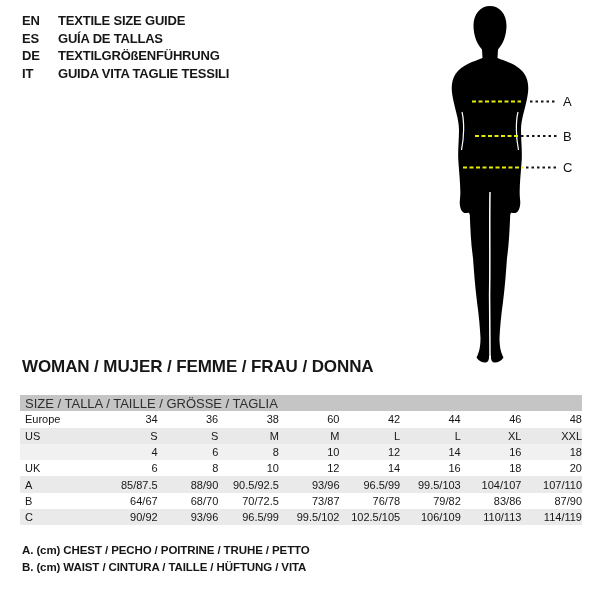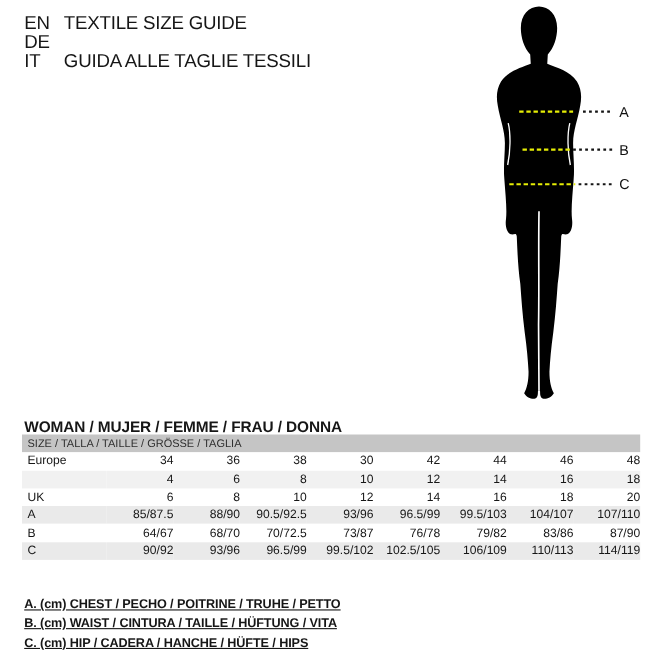--- a/index.html
+++ b/index.html
@@ -3,54 +3,59 @@
 <meta charset="utf-8">
 <style>
   html,body{margin:0;padding:0;}
   body{
     width:600px;height:600px;position:relative;background:#ffffff;
     font-family:"Liberation Sans","DejaVu Sans",sans-serif;color:#161616;
     overflow:hidden;
   }
   
   .lang-block{position:absolute;left:22px;top:12px;}
-  .lang-row{display:flex;font-weight:normal;font-size:17px;line-height:17.5px;letter-spacing:-0.2px;}
+  .lang-row{display:flex;font-weight:bold;font-size:13px;line-height:17.5px;letter-spacing:-0.2px;}
   .lang-code{width:36px;flex:0 0 36px;}
   
   .figure-svg{position:absolute;left:435px;top:0;}
   
-  .section-title{position:absolute;left:22px;top:380px;font-weight:bold;font-size:14px;letter-spacing:-0.1px;}
+  .section-title{position:absolute;left:22px;top:357px;font-weight:bold;font-size:17px;letter-spacing:-0.1px;}
   
   .size-table{position:absolute;left:20px;top:395px;width:562px;border-collapse:collapse;table-layout:fixed;font-size:11px;}
   .size-table td{padding:0;vertical-align:middle;white-space:nowrap;}
-  .size-table .thead td{background:#c5c5c5;height:14px;font-size:10px;color:#2e2e2e;padding-left:5px;text-align:left;}
+  .size-table .thead td{background:#c5c5c5;height:14px;font-size:13px;color:#2e2e2e;padding-left:5px;text-align:left;}
   .size-table tr{height:16.3px;}
   .size-table .lbl{text-align:left;padding-left:5px;margin-top:32px;}
   .size-table .val{text-align:right;}
   tr.shade-a{background:#e9e9e9;}
   tr.shade-b{background:#f1f1f1;}
   tr.shade-c{background:#eaeaea;}
   
-  .legend{position:absolute;left:22px;top:542px;text-decoration:underline;}
+  .legend{position:absolute;left:22px;top:542px;}
   .legend-row{font-weight:bold;font-size:11.5px;line-height:17.3px;letter-spacing:-0.1px;}
 </style>
 </head>
 <body>
 
 <div class="lang-block">
   <div class="lang-row">
     <span class="lang-code">EN</span>
     <span class="lang-label">TEXTILE SIZE GUIDE</span>
   </div>
   <div class="lang-row">
+    <span class="lang-code">ES</span>
+    <span class="lang-label">GUÍA DE TALLAS</span>
+  </div>
+  <div class="lang-row">
     <span class="lang-code">DE</span>
+    <span class="lang-label">TEXTILGRÖßENFÜHRUNG</span>
   </div>
   <div class="lang-row">
     <span class="lang-code">IT</span>
-    <span class="lang-label">GUIDA ALLE TAGLIE TESSILI</span>
+    <span class="lang-label">GUIDA VITA TAGLIE TESSILI</span>
   </div>
 </div>
 
 <svg class="figure-svg" width="165" height="372" viewBox="0 0 165 372" xmlns="http://www.w3.org/2000/svg">
   <path fill="#000000" d="
     M55,6
     C46,6 38.5,13.5 38.5,25.5
     C38.5,34.5 41.5,43.5 47,49.5
     L47.5,58
     C39,61.5 27,64.5 20.5,74
@@ -120,25 +125,36 @@
   </colgroup>
   <tbody>
       <tr class="thead">
     <td colspan="9">SIZE / TALLA / TAILLE / GRÖSSE / TAGLIA</td>
   </tr>
   <tr>
     <td class="lbl">Europe</td>
     <td class="val">34</td>
     <td class="val">36</td>
     <td class="val">38</td>
-    <td class="val">30</td>
+    <td class="val">60</td>
     <td class="val">42</td>
     <td class="val">44</td>
     <td class="val">46</td>
     <td class="val">48</td>
+  </tr>
+  <tr class="shade-a">
+    <td class="lbl">US</td>
+    <td class="val">S</td>
+    <td class="val">S</td>
+    <td class="val">M</td>
+    <td class="val">M</td>
+    <td class="val">L</td>
+    <td class="val">L</td>
+    <td class="val">XL</td>
+    <td class="val">XXL</td>
   </tr>
   <tr class="shade-b">
     <td class="lbl"></td>
     <td class="val">4</td>
     <td class="val">6</td>
     <td class="val">8</td>
     <td class="val">10</td>
     <td class="val">12</td>
     <td class="val">14</td>
     <td class="val">16</td>
@@ -187,14 +203,13 @@
     <td class="val">106/109</td>
     <td class="val">110/113</td>
     <td class="val">114/119</td>
   </tr>
 </tbody>
   </table>
 
 <div class="legend">
   <div class="legend-row">A. (cm) CHEST / PECHO / POITRINE / TRUHE / PETTO</div>
   <div class="legend-row">B. (cm) WAIST / CINTURA / TAILLE / HÜFTUNG / VITA</div>
-  <div class="legend-row">C. (cm) HIP / CADERA / HANCHE / HÜFTE / HIPS</div>
 </div>
 
 </body></html>

